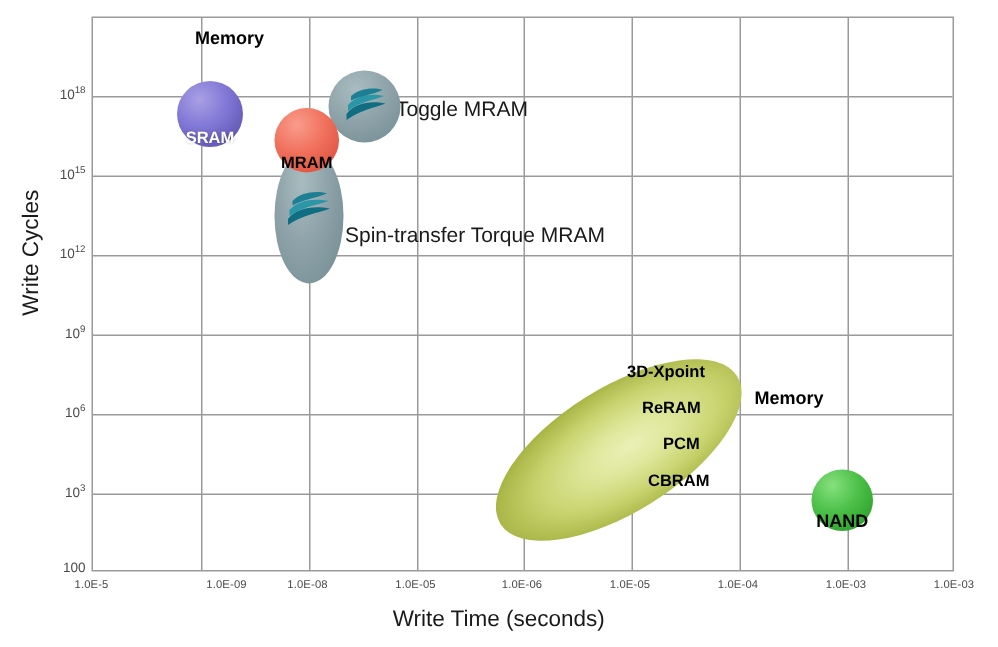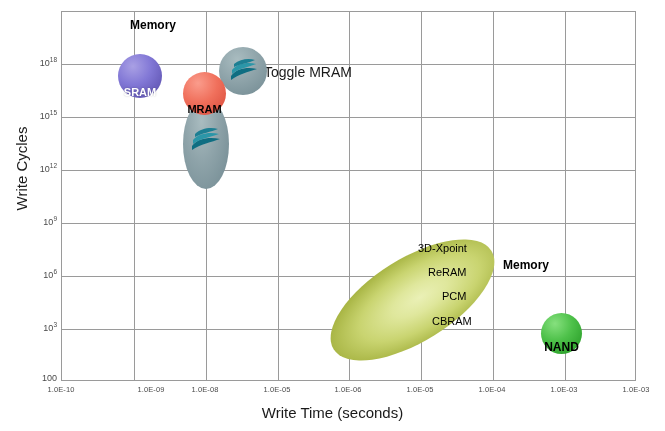--- a/index.html
+++ b/index.html
@@ -171,21 +171,21 @@
     border-radius: 50%;
     background: radial-gradient(ellipse at 52% 46%,
       #eaf0b6 0%, #dfe79c 22%, #c9d470 48%, #a8b544 72%, #8a9a2c 90%, #79871f 100%);
     transform: rotate(58deg);
     transform-origin: center center;
     z-index: 1;
   }
   .storage-tech {
     position: absolute;
     font-size: 11px;
-    font-weight: normal;
+    font-weight: bold;
     color: #000000;
     white-space: nowrap;
     z-index: 3;
     text-align: left;
   }
   #tech-0 { left: 418px; top: 242px; }
   #tech-1 { left: 428px; top: 266px; }
   #tech-2 { left: 442px; top: 290px; }
   #tech-3 { left: 432px; top: 315px; }
 
@@ -241,21 +241,21 @@
   <div id="ytick-col">
     <div class="ytick" style="top:63px">10<sup>18</sup></div>
     <div class="ytick" style="top:116px">10<sup>15</sup></div>
     <div class="ytick" style="top:169px">10<sup>12</sup></div>
     <div class="ytick" style="top:222px">10<sup>9</sup></div>
     <div class="ytick" style="top:275px">10<sup>6</sup></div>
     <div class="ytick" style="top:328px">10<sup>3</sup></div>
     <div class="ytick" style="top:378px"><span>100</span></div>
   </div>
 
-  <div class="xtick" style="left:61px">1.0E-10</div>
+  <div class="xtick" style="left:61px">1.0E-5</div>
   <div class="xtick" style="left:151px">1.0E-09</div>
   <div class="xtick" style="left:205px">1.0E-08</div>
   <div class="xtick" style="left:277px">1.0E-05</div>
   <div class="xtick" style="left:348px">1.0E-06</div>
   <div class="xtick" style="left:420px">1.0E-05</div>
   <div class="xtick" style="left:492px">1.0E-04</div>
   <div class="xtick" style="left:564px">1.0E-03</div>
   <div class="xtick" style="left:636px">1.0E-03</div>
 
   <div id="xaxis-title">Write Time (seconds)</div>
@@ -290,15 +290,16 @@
 
   <div class="bubble" id="bubble-dram">
     <span class="bubble-label">MRAM</span>
   </div>
 
   <div class="bubble" id="bubble-nand">
     <span class="bubble-label">NAND</span>
   </div>
 
   <div class="series-label" id="label-toggle-mram">Toggle MRAM</div>
+  <div class="series-label" id="label-stt-mram">Spin-transfer Torque MRAM</div>
 
 
 </div>
 
 </body></html>

